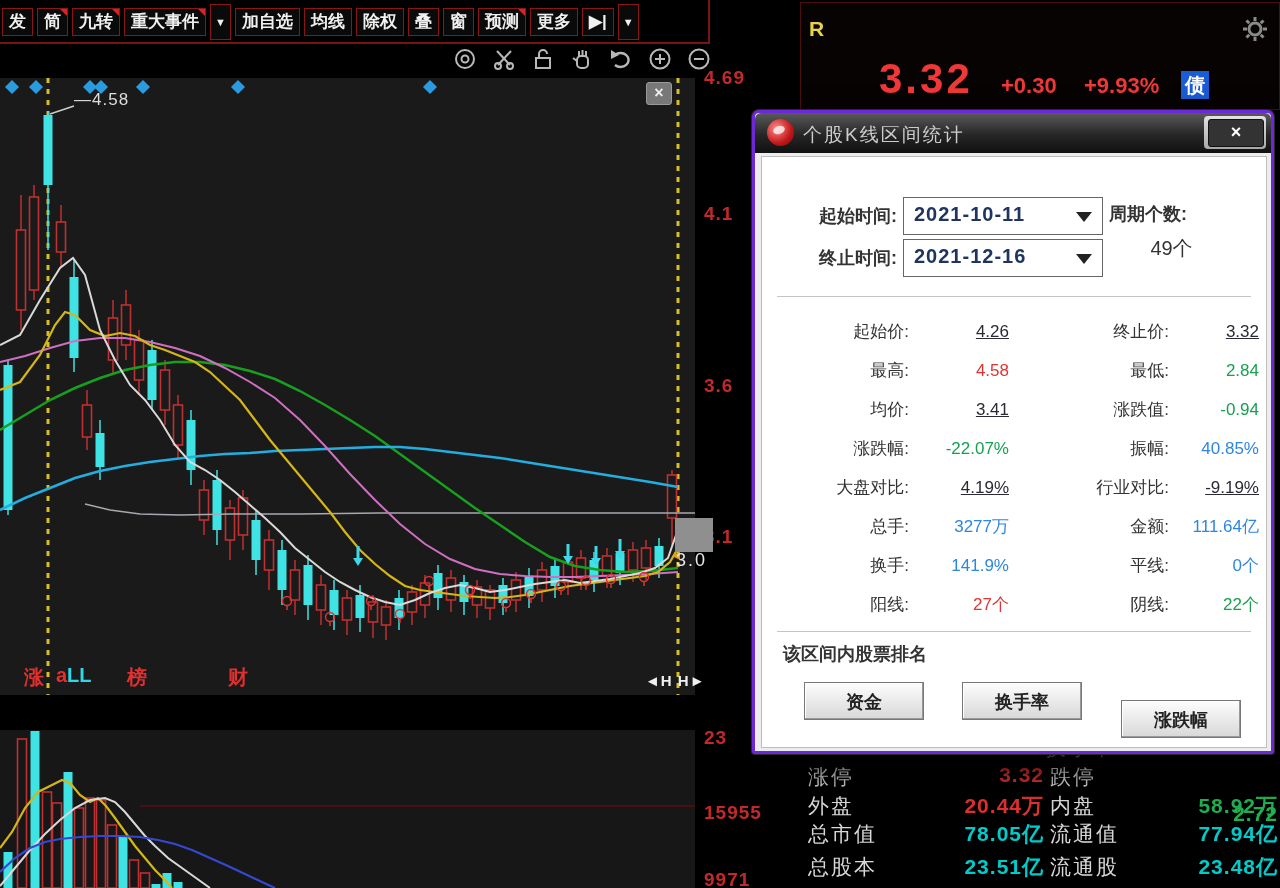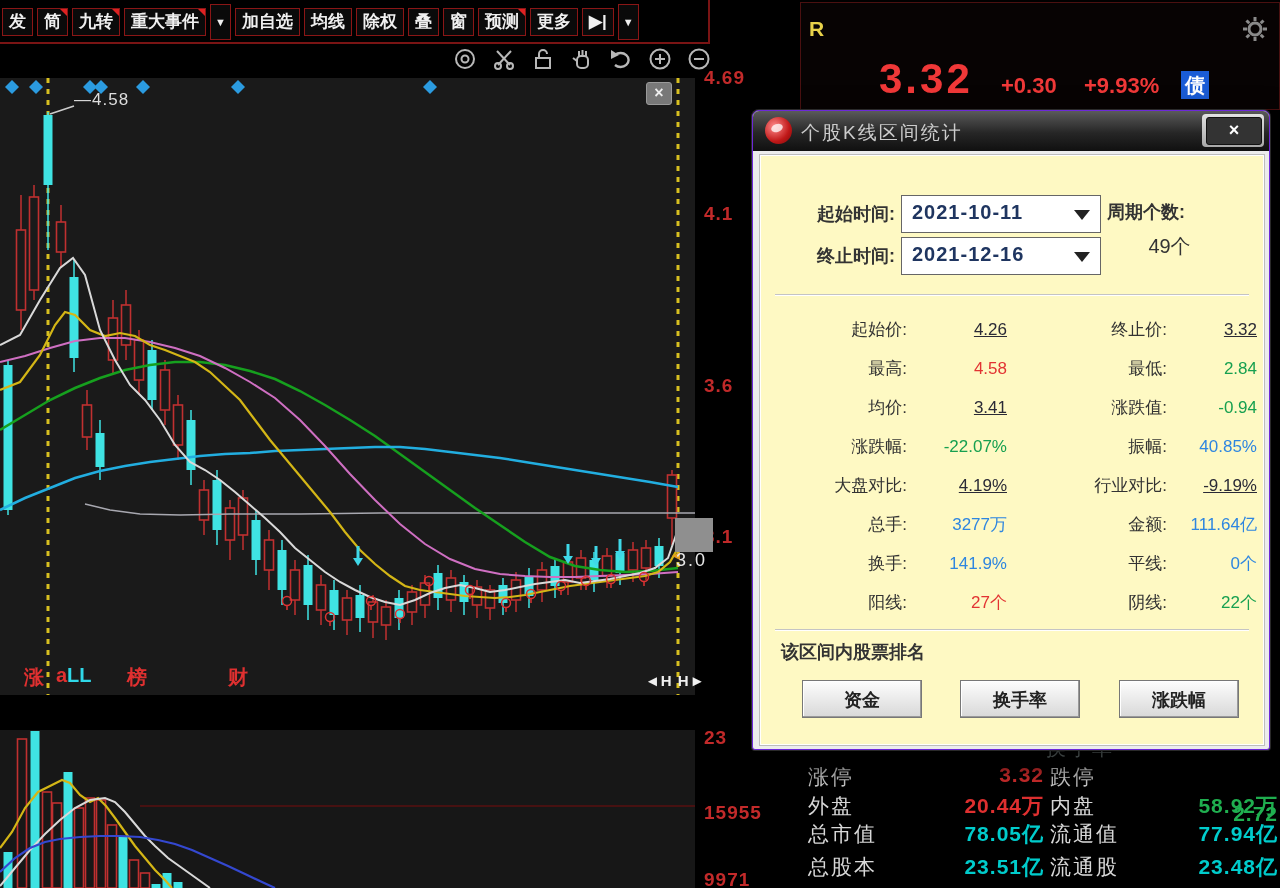--- a/index.html
+++ b/index.html
@@ -42,34 +42,34 @@
   #selbox{left:675px;top:518px;width:38px;height:34px;background:#8f8f8f;z-index:3;}
   #selprice{left:676px;top:550px;color:#e8e8e8;font-size:18px;letter-spacing:2px;z-index:3;}
   .ctag{top:664px;font-size:20px;font-weight:bold;z-index:2;}
   #navmarks{left:645px;top:672px;color:#f0f0f0;font-size:15px;font-weight:bold;z-index:2;letter-spacing:1px;}
 
   
   .axlab{left:704px;width:78px;color:#c22a2a;font-size:19px;font-weight:bold;letter-spacing:1px;z-index:2;}
 
   
   #dialog{left:752px;top:110px;width:516px;height:638px;background:#ececec;
-    border:1px solid #6d28d9;border-radius:7px 7px 3px 3px;z-index:10;
+    border:3px solid #6d28d9;border-radius:7px 7px 3px 3px;z-index:10;
     box-shadow:0 0 0 1px #2a2a2a,10px 16px 34px rgba(0,0,0,.85);}
   #dlg-title{left:0;top:0;width:100%;height:40px;border-radius:6px 6px 0 0;
     background:linear-gradient(#5a5a5a,#262626 55%,#101010);}
   #dlg-logo{left:12px;top:6px;width:27px;height:27px;border-radius:50%;
     background:radial-gradient(circle at 35% 35%,#ff8a8a,#c01818 60%,#7a0808);}
   #dlg-logo::after{content:"";position:absolute;left:6px;top:7px;width:12px;height:8px;
     border-radius:50%;background:rgba(255,255,255,.75);transform:rotate(-20deg);}
   #dlg-title-text{left:48px;top:9px;color:#cccccc;font-size:19px;letter-spacing:2px;}
   #dlg-close-panel{right:5px;top:3px;width:62px;height:33px;background:linear-gradient(#e2e2e2,#a8a8a8);
     border-radius:4px;position:absolute;}
   #dlg-close{left:4px;top:3px;width:54px;height:26px;background:#333;border:1px solid #111;border-radius:3px;
     color:#fff;font-size:18px;font-weight:bold;text-align:center;line-height:24px;cursor:pointer;}
-  #dlg-body{left:7px;top:44px;width:502px;height:588px;background:#fef9c3;
+  #dlg-body{left:7px;top:44px;width:502px;height:588px;background:#ffffff;
     border:1px solid #fff;box-shadow:0 0 0 1px #bdbdbd;}
   .fldlab{color:#333;font-size:18px;font-weight:bold;}
   .drop{position:absolute;width:198px;height:36px;background:#fff;border:1px solid #666;cursor:pointer;}
   .drop .val{position:absolute;left:10px;top:5px;color:#1f3560;font-size:20px;font-weight:bold;letter-spacing:1px;}
   .drop .arr{position:absolute;right:10px;top:14px;width:0;height:0;
     border-left:8px solid transparent;border-right:8px solid transparent;border-top:10px solid #222;}
   .sep{position:absolute;left:14px;width:474px;height:1px;background:#c4c4c4;border-bottom:1px solid #fff;}
   .statcell{position:absolute;font-size:17px;white-space:nowrap;}
   .lab{color:#333;text-align:right;}
   .c-dark{color:#2a2a36;text-decoration:underline;} .c-red{color:#e23333;} .c-green{color:#17a050;} .c-blue{color:#2e86e0;}
@@ -437,21 +437,21 @@
           <div class="statcell lab" style="left: 0px; top: 427px; width: 146px; line-height: 39px; text-align: right;">阳线:</div>
           <div class="statcell c-red" style="left: 150px; top: 427px; width: 96px; line-height: 39px; text-align: right;">27个</div>
           <div class="statcell lab" style="left: 256px; top: 427px; width: 150px; line-height: 39px; text-align: right;">阴线:</div>
           <div class="statcell c-green" style="left: 410px; top: 427px; width: 86px; line-height: 39px; text-align: right;">22个</div>
         </div>
       <div class="sep" style="top:473px;"></div>
       <div class="abs" style="left:20px;top:484px;font-size:18px;font-weight:bold;color:#333;">该区间内股票排名</div>
       <div id="dlg-buttons">
           <button class="dlgbtn" style="left: 41px; top: 524px;">资金</button>
           <button class="dlgbtn" style="left: 199px; top: 524px;">换手率</button>
-          <button class="dlgbtn" style="left: 358px; top: 524px;">涨跌幅</button>
+          <button class="dlgbtn" style="left: 358px; top: 542px;">涨跌幅</button>
         </div>
     </div>
   </div>
 
   <div id="partialrow" class="abs">换手率</div>
   <div id="bstats" class="abs">
       <div class="brow" style="top: 15px;">
         <span class="bl" style="left: 2px;">涨停</span>
         <span class="bv" style="left: 120px; width: 118px; color: rgb(224, 48, 48);">3.32</span>
         <span class="bl" style="left: 244px;">跌停</span>

